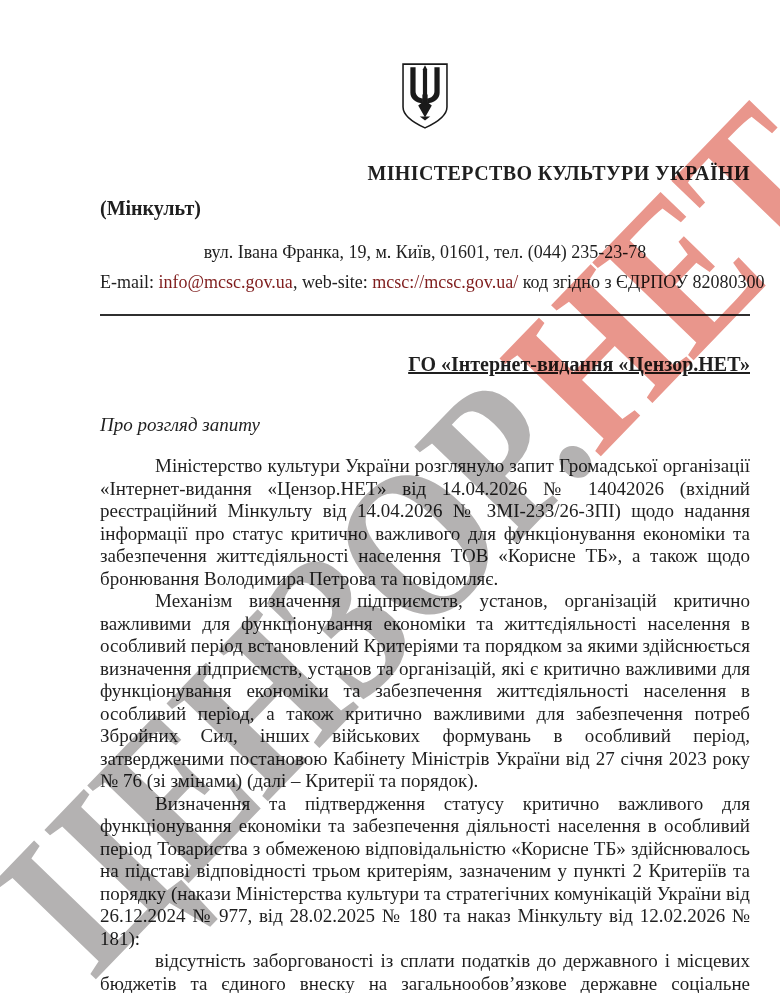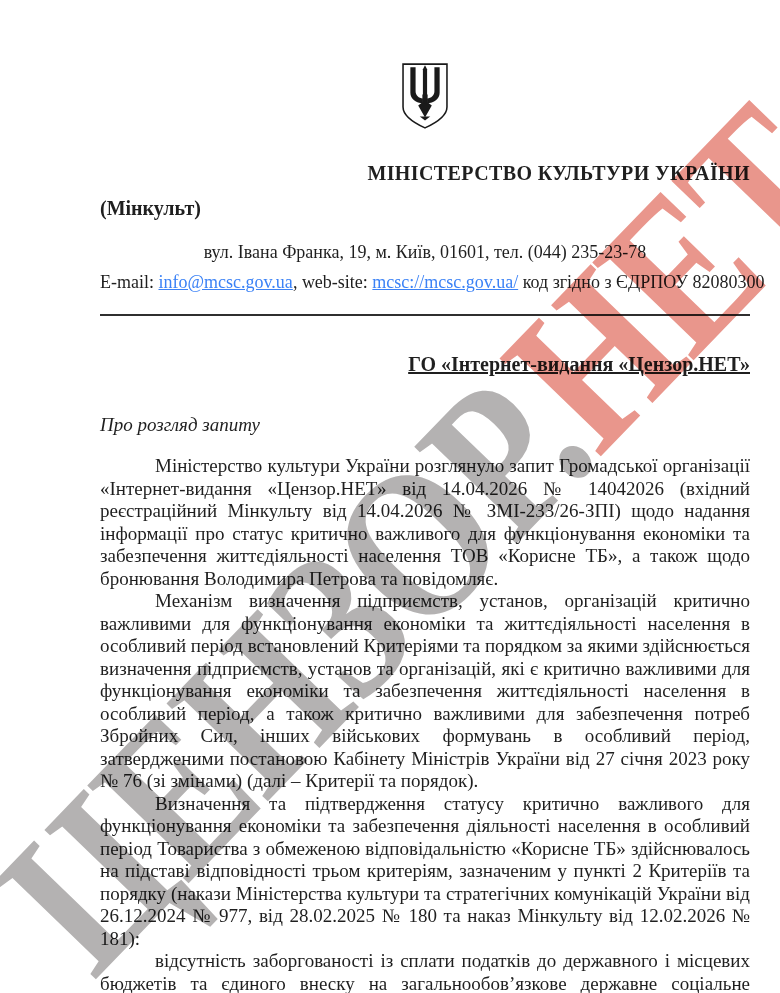--- a/index.html
+++ b/index.html
@@ -38,22 +38,21 @@
     text-align:center;
     font-size:18px;
   }
   .email-line{
     margin:9px 0 0;
     text-align:center;
     font-size:18px;
     white-space:nowrap;
   }
   .email-line a{
-    color:#3b82f6;
-    text-decoration:underline;
+    color:#7f1d1d;
     cursor:pointer;
   }
   .rule{
     margin-top:21px;
     border-top:2px solid #2f2f2f;
     height:0;
   }
   .addressee{
     margin:37px 0 0;
     text-align:right;

